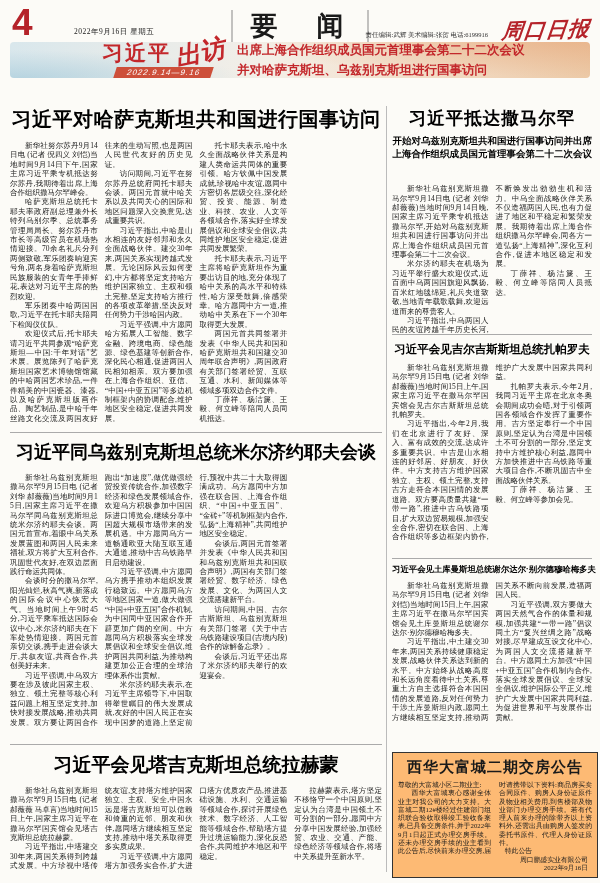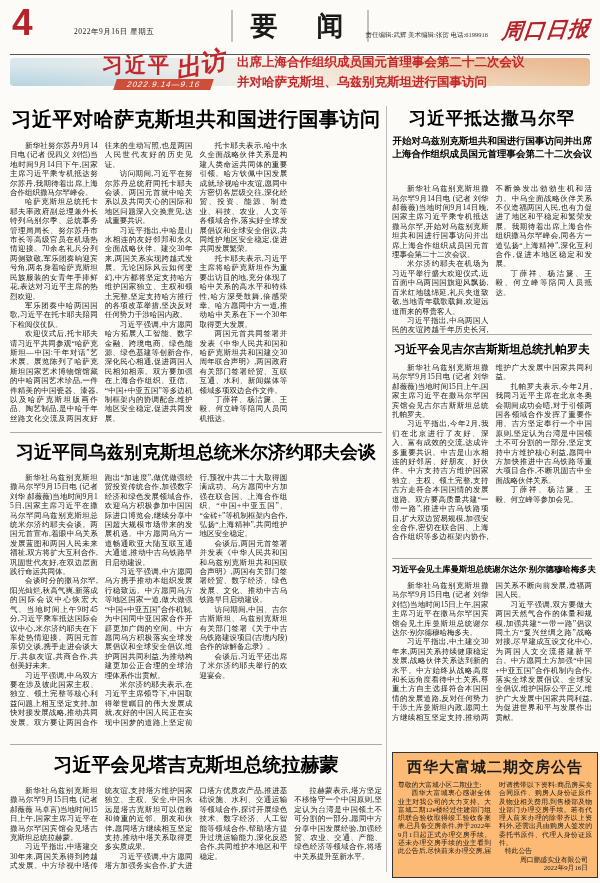--- a/index.html
+++ b/index.html
@@ -15,21 +15,21 @@
   .section{position:absolute;left:50%;top:0;transform:translateX(-50%);
            display:flex;align-items:center;gap:18px;}
   .sect-bar{width:1px;height:32px;background:#888;}
   .sect-title{font-size:27px;font-weight:700;letter-spacing:6px;white-space:nowrap;}
   .editor{position:absolute;right:102px;top:23px;font-size:6.5px;color:#333;white-space:nowrap;}
   .masthead{position:absolute;right:0;top:8px;font-style:italic;font-weight:900;font-size:21px;
             color:#b5232a;transform:rotate(-2deg) skewX(-8deg);letter-spacing:1px;}
   .hdr-rule{position:absolute;top:54px;left:10px;width:580px;height:1px;background:#555;}
 
   
-  .banner{position:absolute;top:58px;left:10px;width:580px;height:28px;border-radius:4px;
+  .banner{position:absolute;top:42px;left:10px;width:580px;height:36px;border-radius:4px;
     background:
       radial-gradient(90% 160% at 96% 0%, rgba(230,166,120,.55), rgba(230,166,120,0) 60%),
       radial-gradient(70% 140% at 2% 100%, rgba(165,202,218,.65), rgba(165,202,218,0) 55%),
       linear-gradient(95deg,#d9e7ec,#f4efe7 45%,#f2dcc6 72%,#ecc9a6);}
   .banner-inner{position:absolute;left:92px;top:0;height:100%;display:flex;align-items:center;gap:12px;}
   .b-left{display:flex;flex-direction:column;align-items:center;}
   .b-row{display:flex;align-items:flex-start;gap:4px;}
   .b-name{font-family:"Liberation Sans",sans-serif;font-weight:900;font-size:21px;
           color:#c3272b;letter-spacing:2px;line-height:1;}
   .b-stamp{font-style:italic;font-weight:900;font-size:25px;color:#c3272b;
@@ -164,21 +164,21 @@
   </section>
 
   <section class="art" id="a4">
     <h1 class="hl">习近平同乌兹别克斯坦总统米尔济约耶夫会谈</h1>
     <div class="body cols4">
         <p>新华社乌兹别克斯坦撒马尔罕9月15日电 (记者 刘华 郝薇薇)当地时间9月15日,国家主席习近平在撒马尔罕同乌兹别克斯坦总统米尔济约耶夫会谈。两国元首宣布,着眼中乌关系发展蓝图和两国人民未来福祉,双方将扩大互利合作,巩固世代友好,在双边层面践行命运共同体。</p>
         <p>会谈时分的撒马尔罕,阳光灿烂,秋高气爽,新落成的国际会议中心恢宏大气。当地时间上午9时45分,习近平乘车抵达国际会议中心,米尔济约耶夫在下车处热情迎接。两国元首亲切交谈,携手走进会谈大厅,共叙友谊,共商合作,共创美好未来。</p>
         <p>习近平强调,中乌双方要在涉及彼此国家主权、独立、领土完整等核心利益问题上相互坚定支持,加快对接发展战略,推动共同发展。双方要让两国合作跑出“加速度”,做优做强经贸投资传统合作,加强数字经济和绿色发展领域合作,欢迎乌方积极参加中国国际进口博览会,继续分享中国超大规模市场带来的发展机遇。中方愿同乌方一道畅通欧亚大陆互联互通大通道,推动中吉乌铁路早日启动建设。</p>
         <p>习近平强调,中方愿同乌方携手推动本组织发展行稳致远。中方愿同乌方等地区国家一道,做大做强“中国+中亚五国”合作机制,为中国同中亚国家合作开辟更加广阔的空间。中方愿同乌方积极落实全球发展倡议和全球安全倡议,维护两国共同利益,为推动构建更加公正合理的全球治理体系作出贡献。</p>
         <p>米尔济约耶夫表示,在习近平主席领导下,中国取得举世瞩目的伟大发展成就,友好的中国人民正在实现中国梦的道路上坚定前行,预祝中共二十大取得圆满成功。乌方愿同中方加强在联合国、上海合作组织、“中国+中亚五国”、“金砖+”等机制框架内合作,弘扬“上海精神”,共同维护地区安全稳定。</p>
-        <p>会谈后,两国元首签署并发表《中华人民共和国和乌兹别克斯坦共和国联合声明》,两国有关部门签署经贸、数字经济、绿色发展、文化、推动中吉乌铁路早日启动建设。</p>
+        <p>会谈后,两国元首签署并发表《中华人民共和国和乌兹别克斯坦共和国联合声明》,两国有关部门签署经贸、数字经济、绿色发展、文化、为两国人文交流搭建新平台。</p>
         <p>访问期间,中国、吉尔吉斯斯坦、乌兹别克斯坦有关部门签署《关于中吉乌铁路建设项目(吉境内段)合作的谅解备忘录》。</p>
         <p>会谈后,习近平还出席了米尔济约耶夫举行的欢迎宴会。</p>
       </div>
   </section>
 
   <section class="art" id="a5">
     <h1 class="hl">习近平会见土库曼斯坦总统谢尔达尔·别尔德穆哈梅多夫</h1>
     <div class="body cols2">
         <p>新华社乌兹别克斯坦撒马尔罕9月15日电 (记者 刘华 刘恺)当地时间15日上午,国家主席习近平在撒马尔罕国宾馆会见土库曼斯坦总统谢尔达尔·别尔德穆哈梅多夫。</p>
         <p>习近平指出,中土建交30年来,两国关系持续健康稳定发展,战略伙伴关系达到新的水平。中方始终从战略高度和长远角度看待中土关系,尊重土方自主选择符合本国国情的发展道路,反对任何势力干涉土库曼斯坦内政,愿同土方继续相互坚定支持,推动两国关系不断向前发展,造福两国人民。</p>

